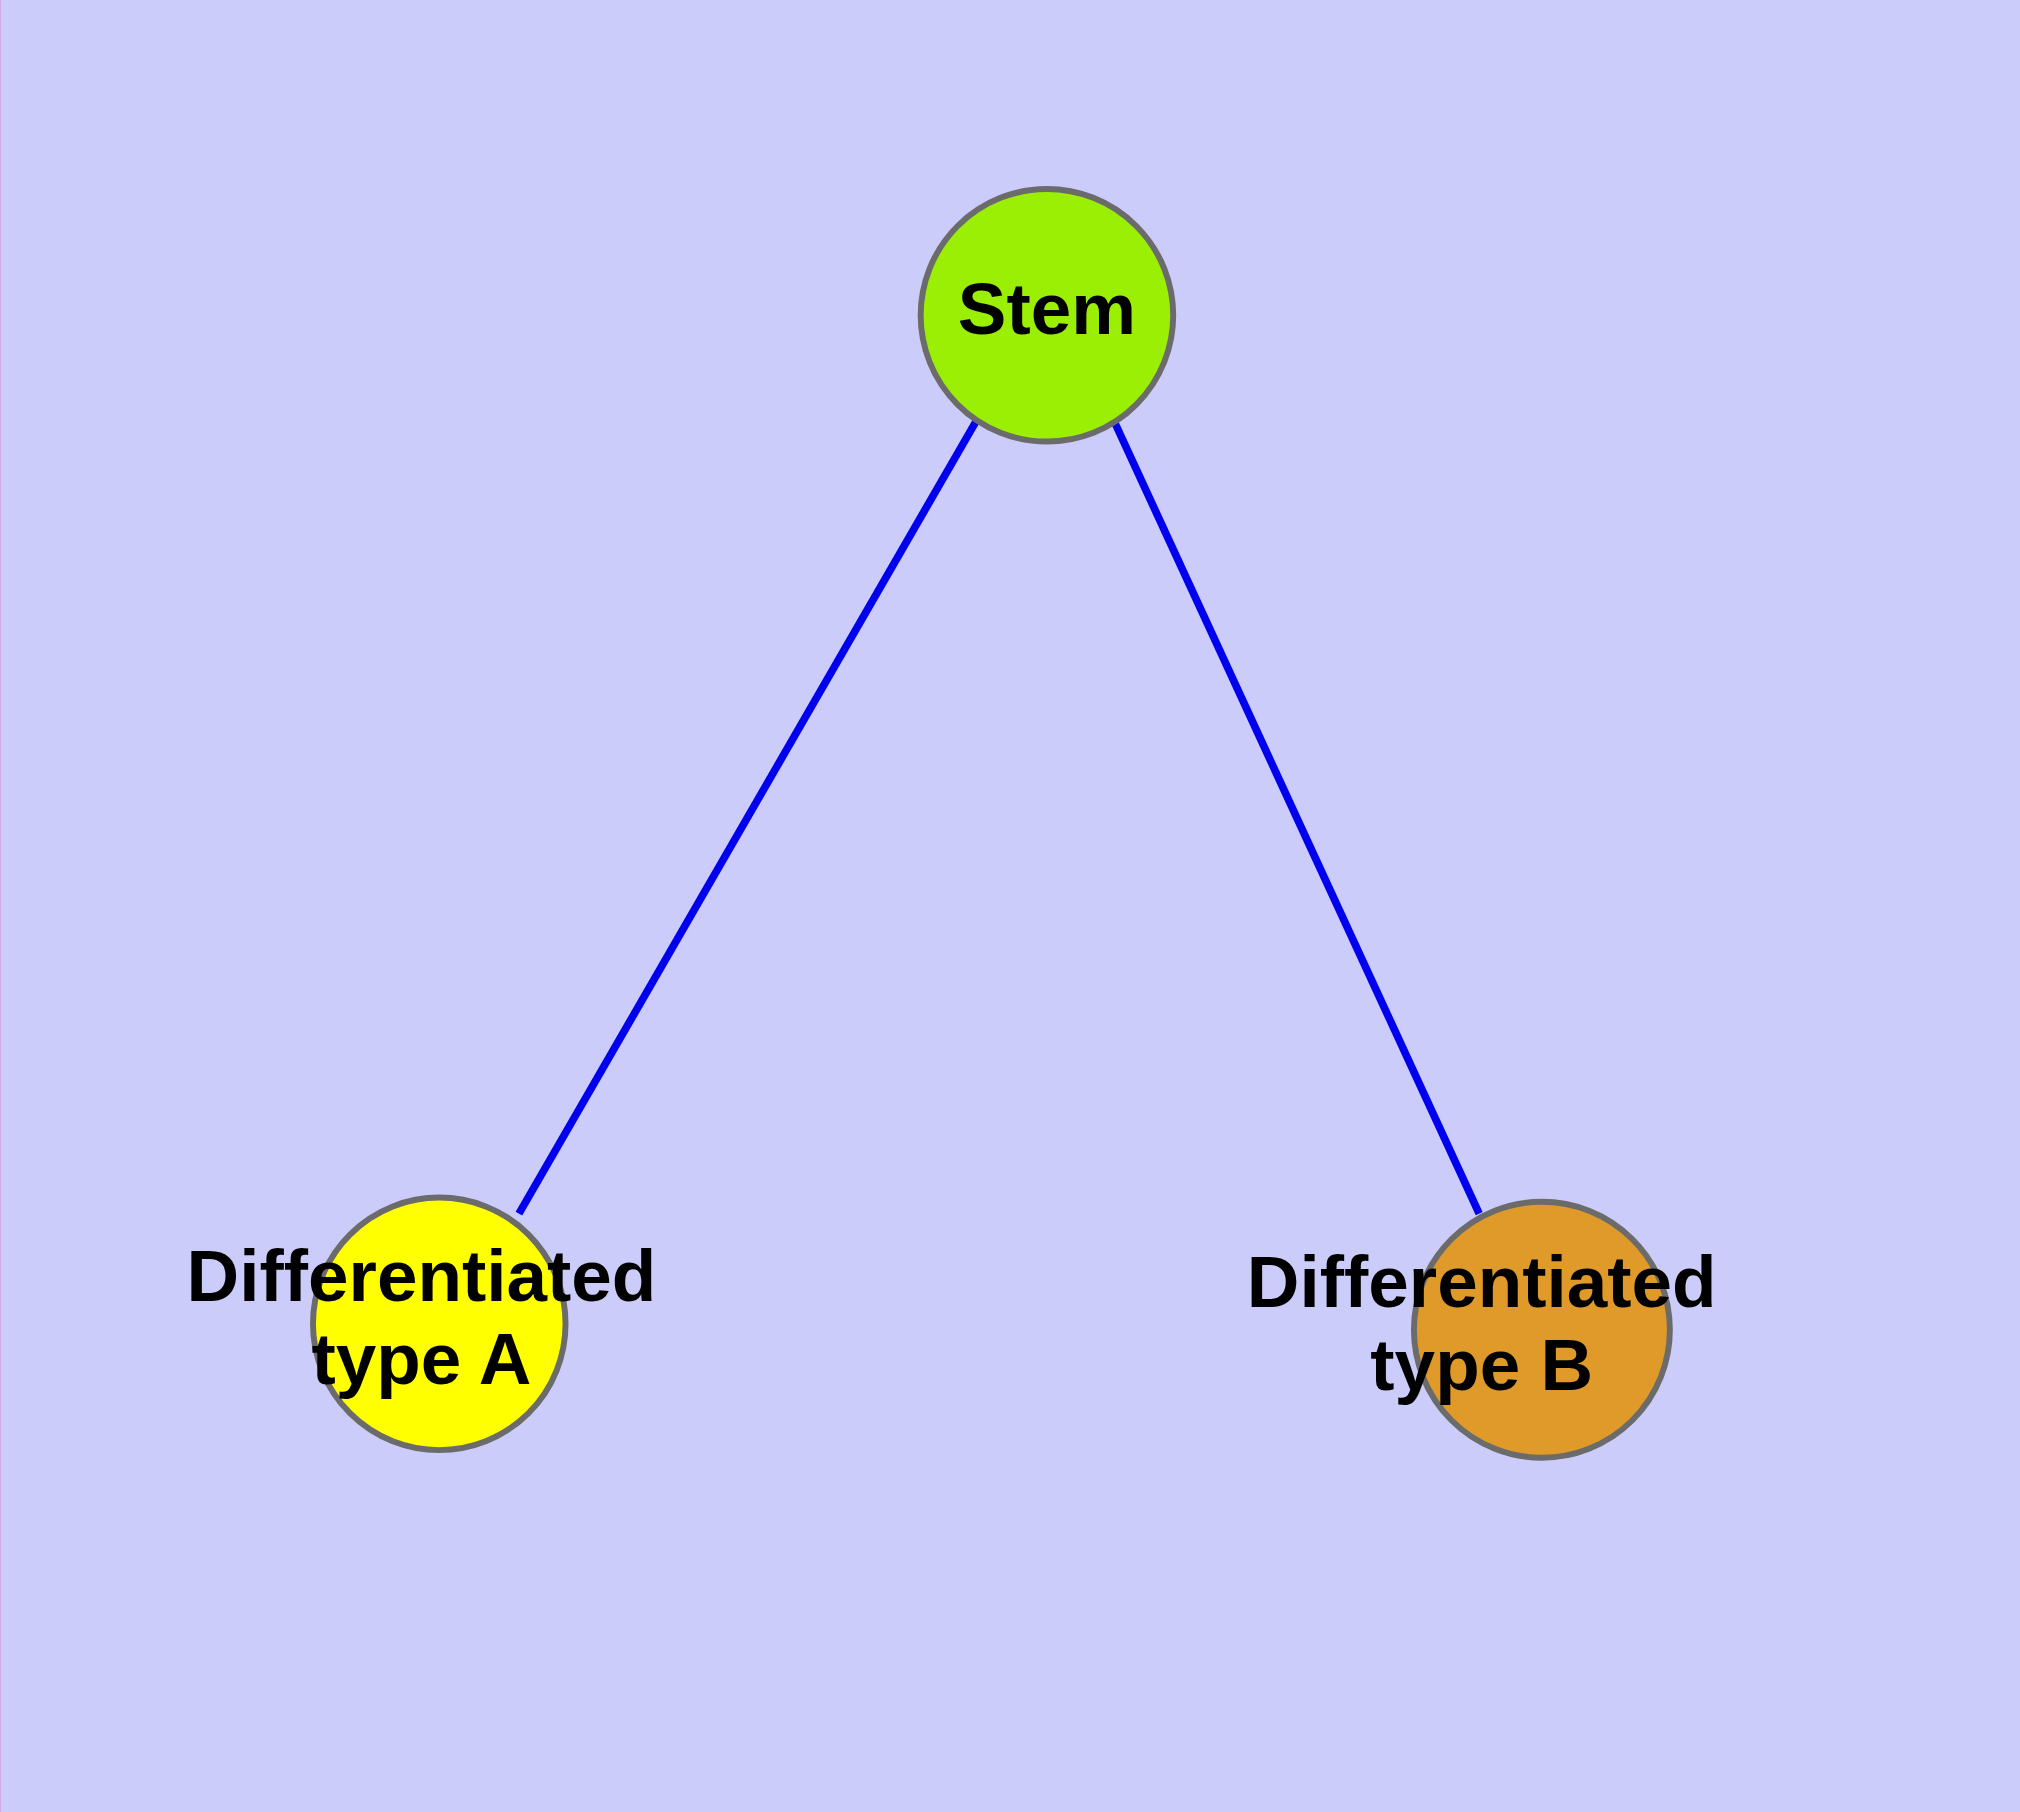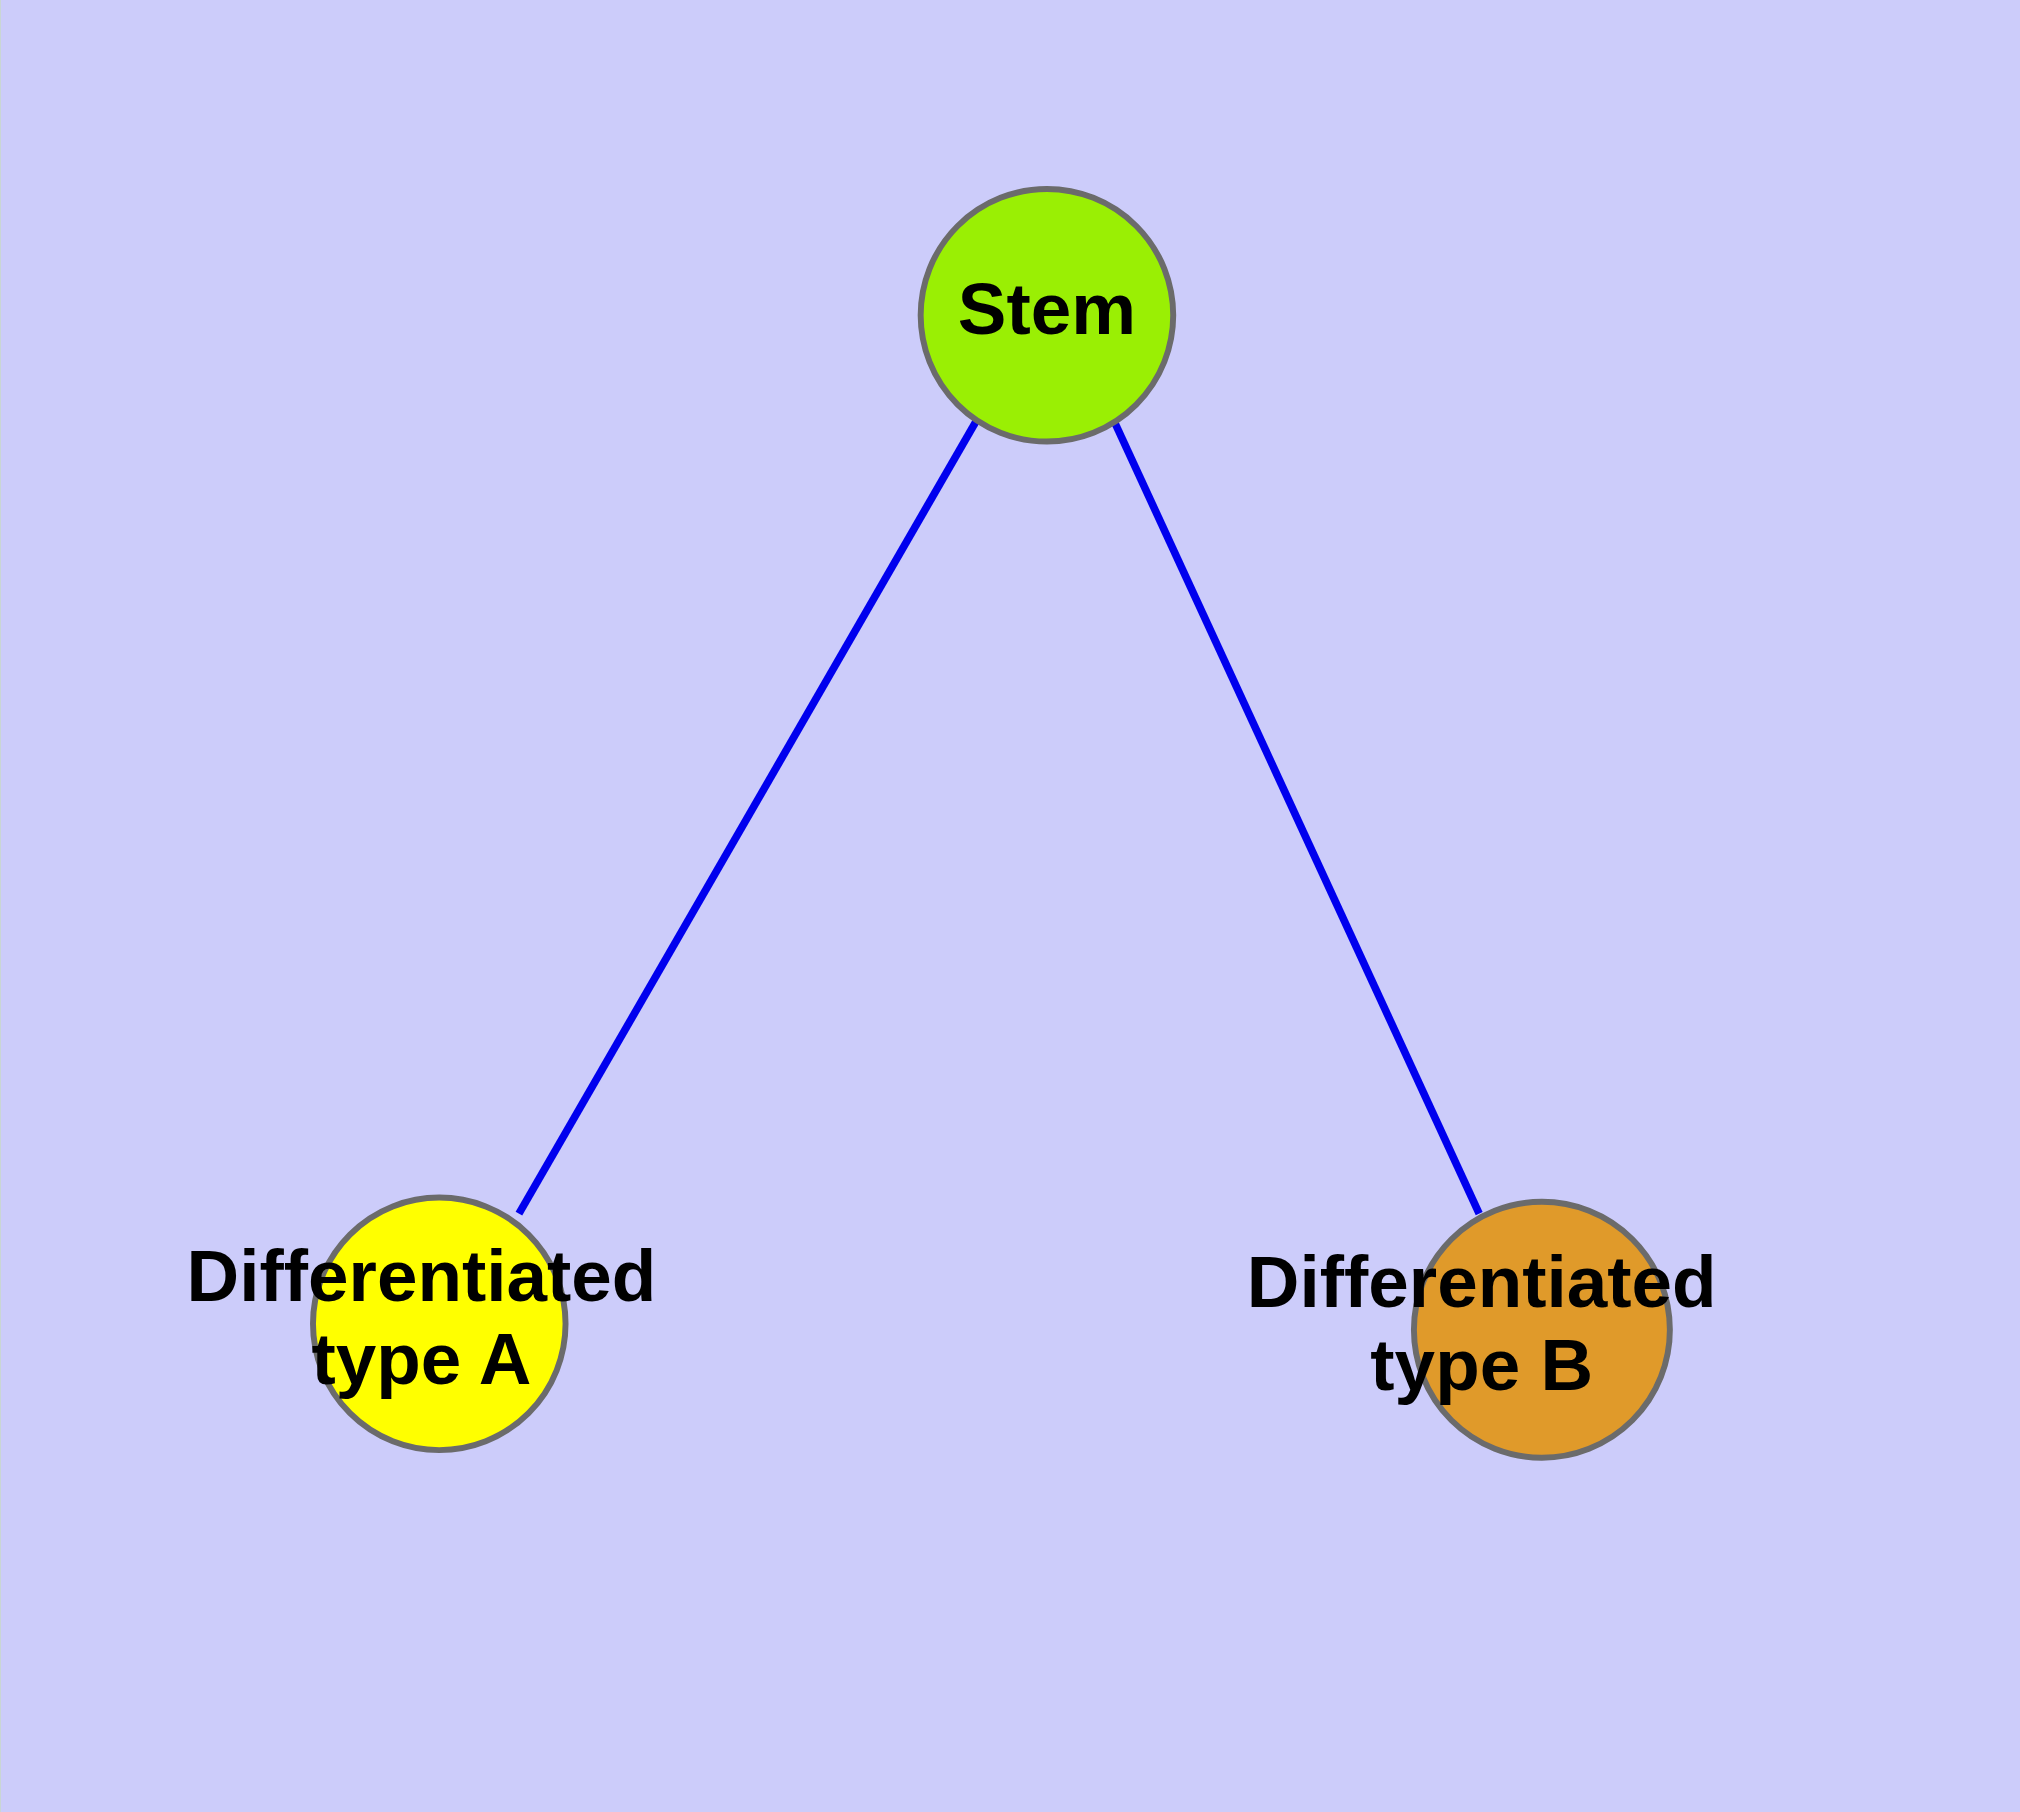--- a/index.html
+++ b/index.html
@@ -33,21 +33,21 @@
     dominant-baseline: middle;
     text-anchor: middle;
   }
   .edge-line {
     stroke-linecap: butt;
   }
 </style>
 </head>
 <body>
 
-<div id="canvas" style="width: 1907px; height: 1812px; background: #bef264;">
+<div id="canvas" style="width: 1907px; height: 1812px; background: #ec4899;">
   <svg id="graph-svg" viewBox="0 0 2384 2138" xmlns="http://www.w3.org/2000/svg" style="width: 2021px; height: 1812px;">
     <rect id="bg-rect" x="0" y="0" width="2384" height="2138" fill="#ccccfa"></rect>
     <g id="edges-group">
         <line class="edge-line" x1="1152" y1="496" x2="612" y2="1432" stroke="#0000ee" stroke-width="9"></line>
         <line class="edge-line" x1="1312" y1="492" x2="1745" y2="1432" stroke="#0000ee" stroke-width="9"></line>
       </g>
     <g id="nodes-group">
         <circle cx="1235" cy="372" r="149" fill="#9aef04" stroke="#6b6b6b" stroke-width="7"></circle>
         <circle cx="518" cy="1562" r="149" fill="#ffff00" stroke="#6b6b6b" stroke-width="7"></circle>
         <circle cx="1819" cy="1569" r="151" fill="#e09a2a" stroke="#6b6b6b" stroke-width="7"></circle>

